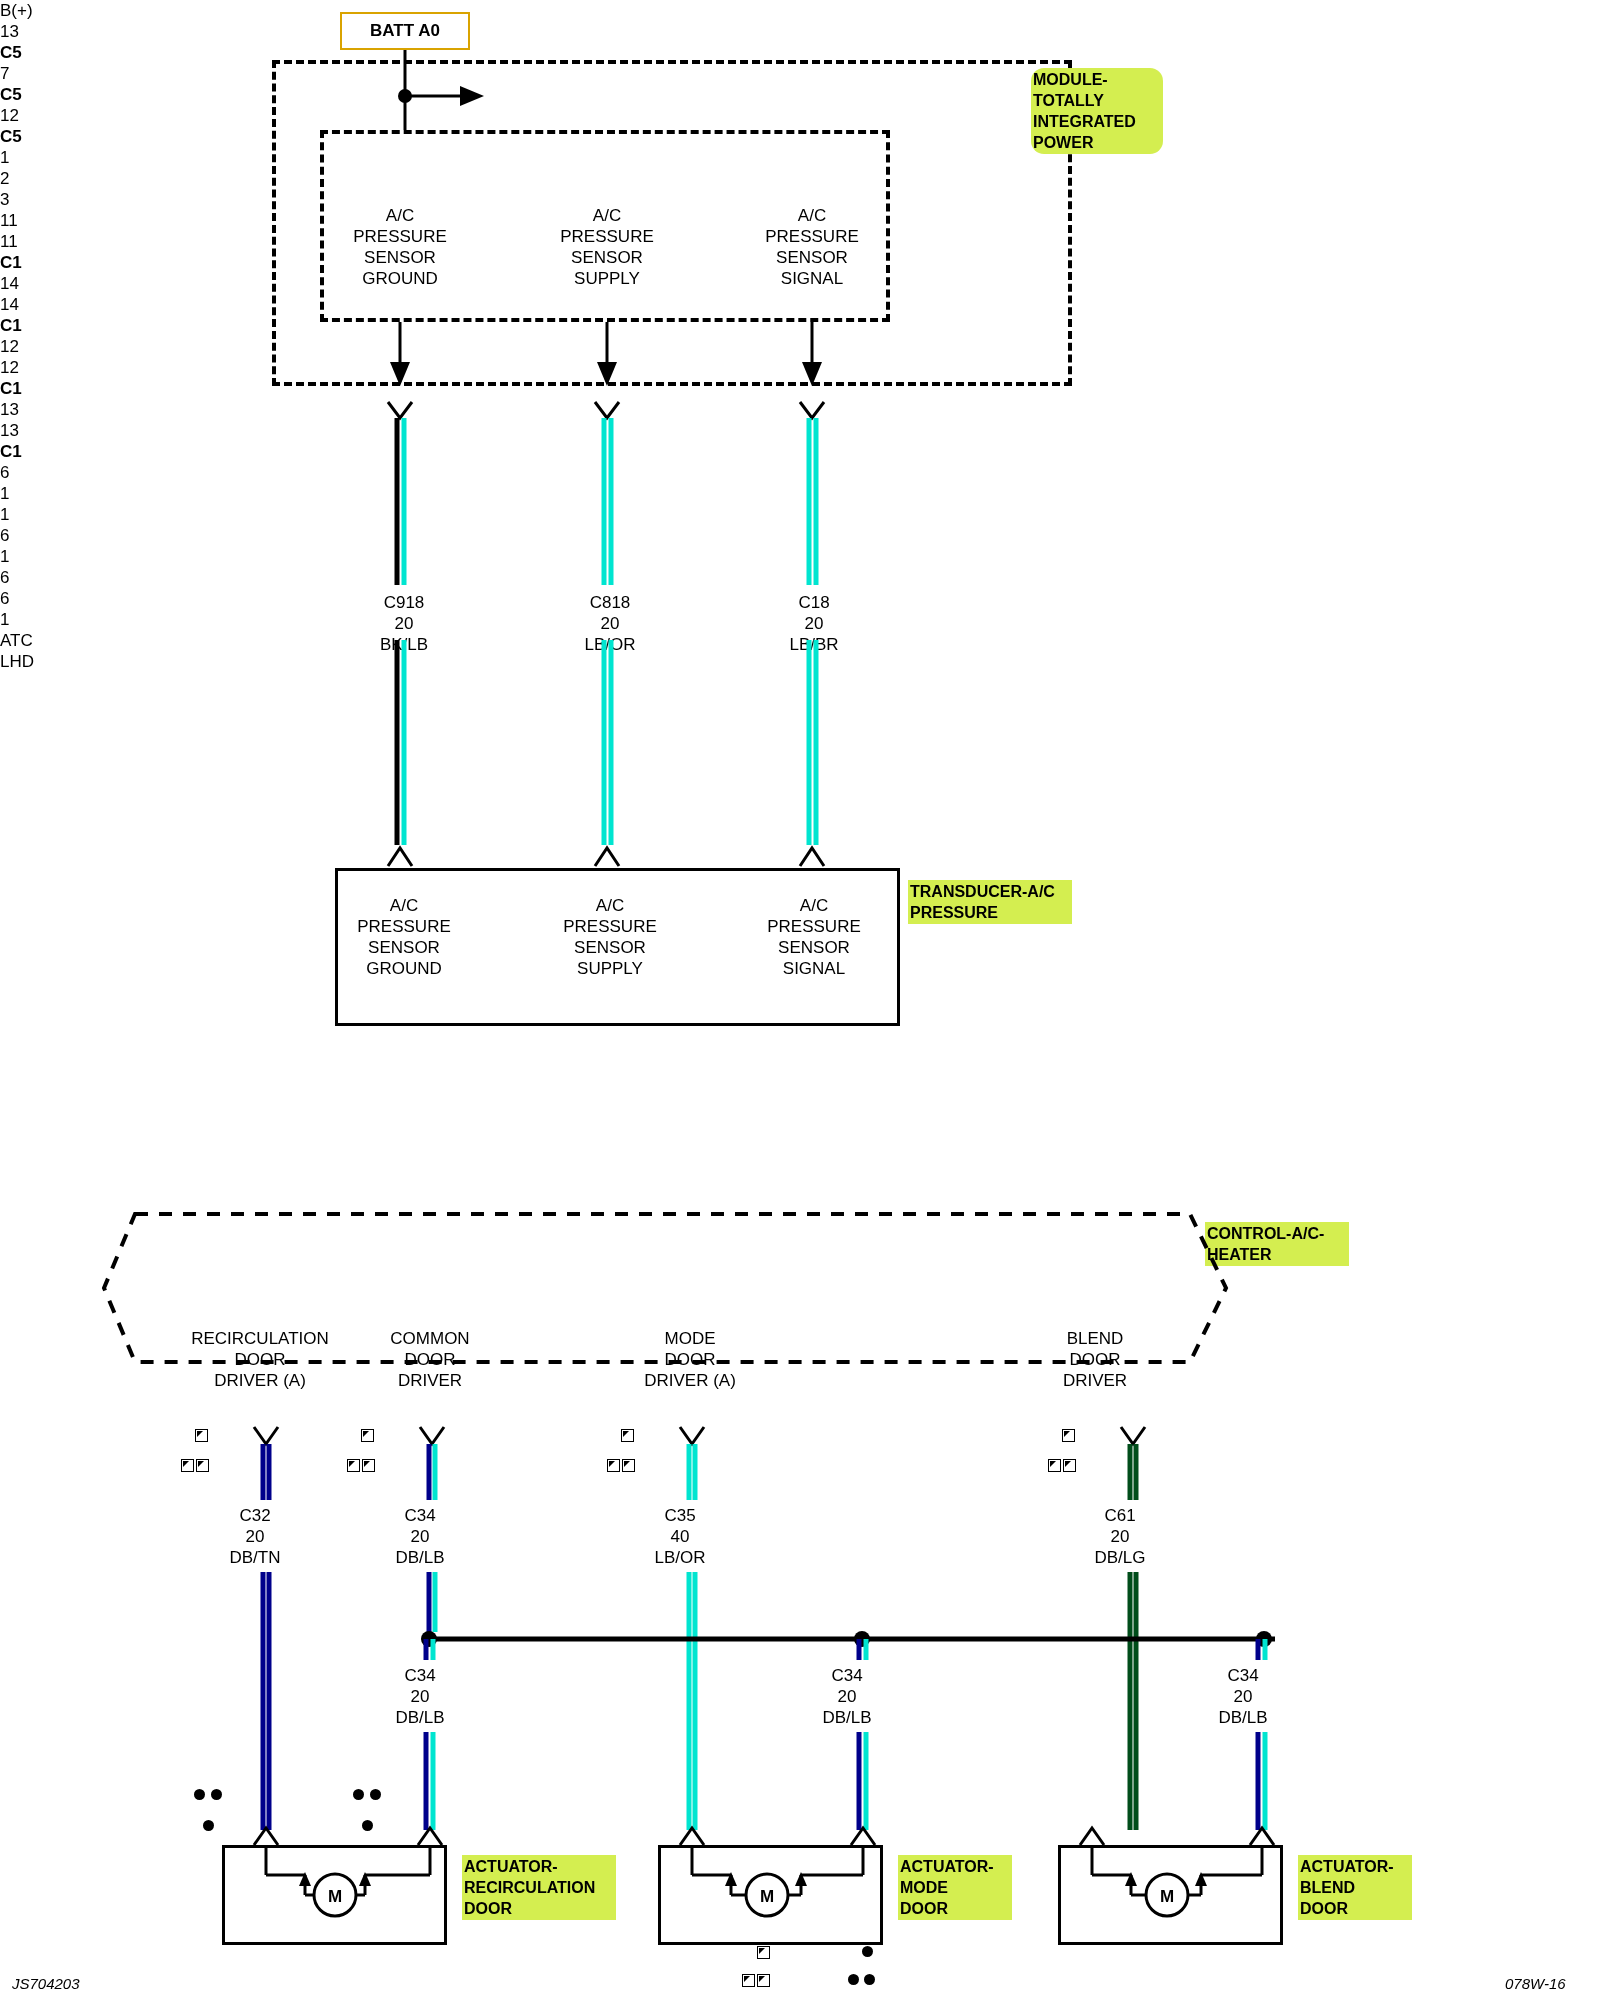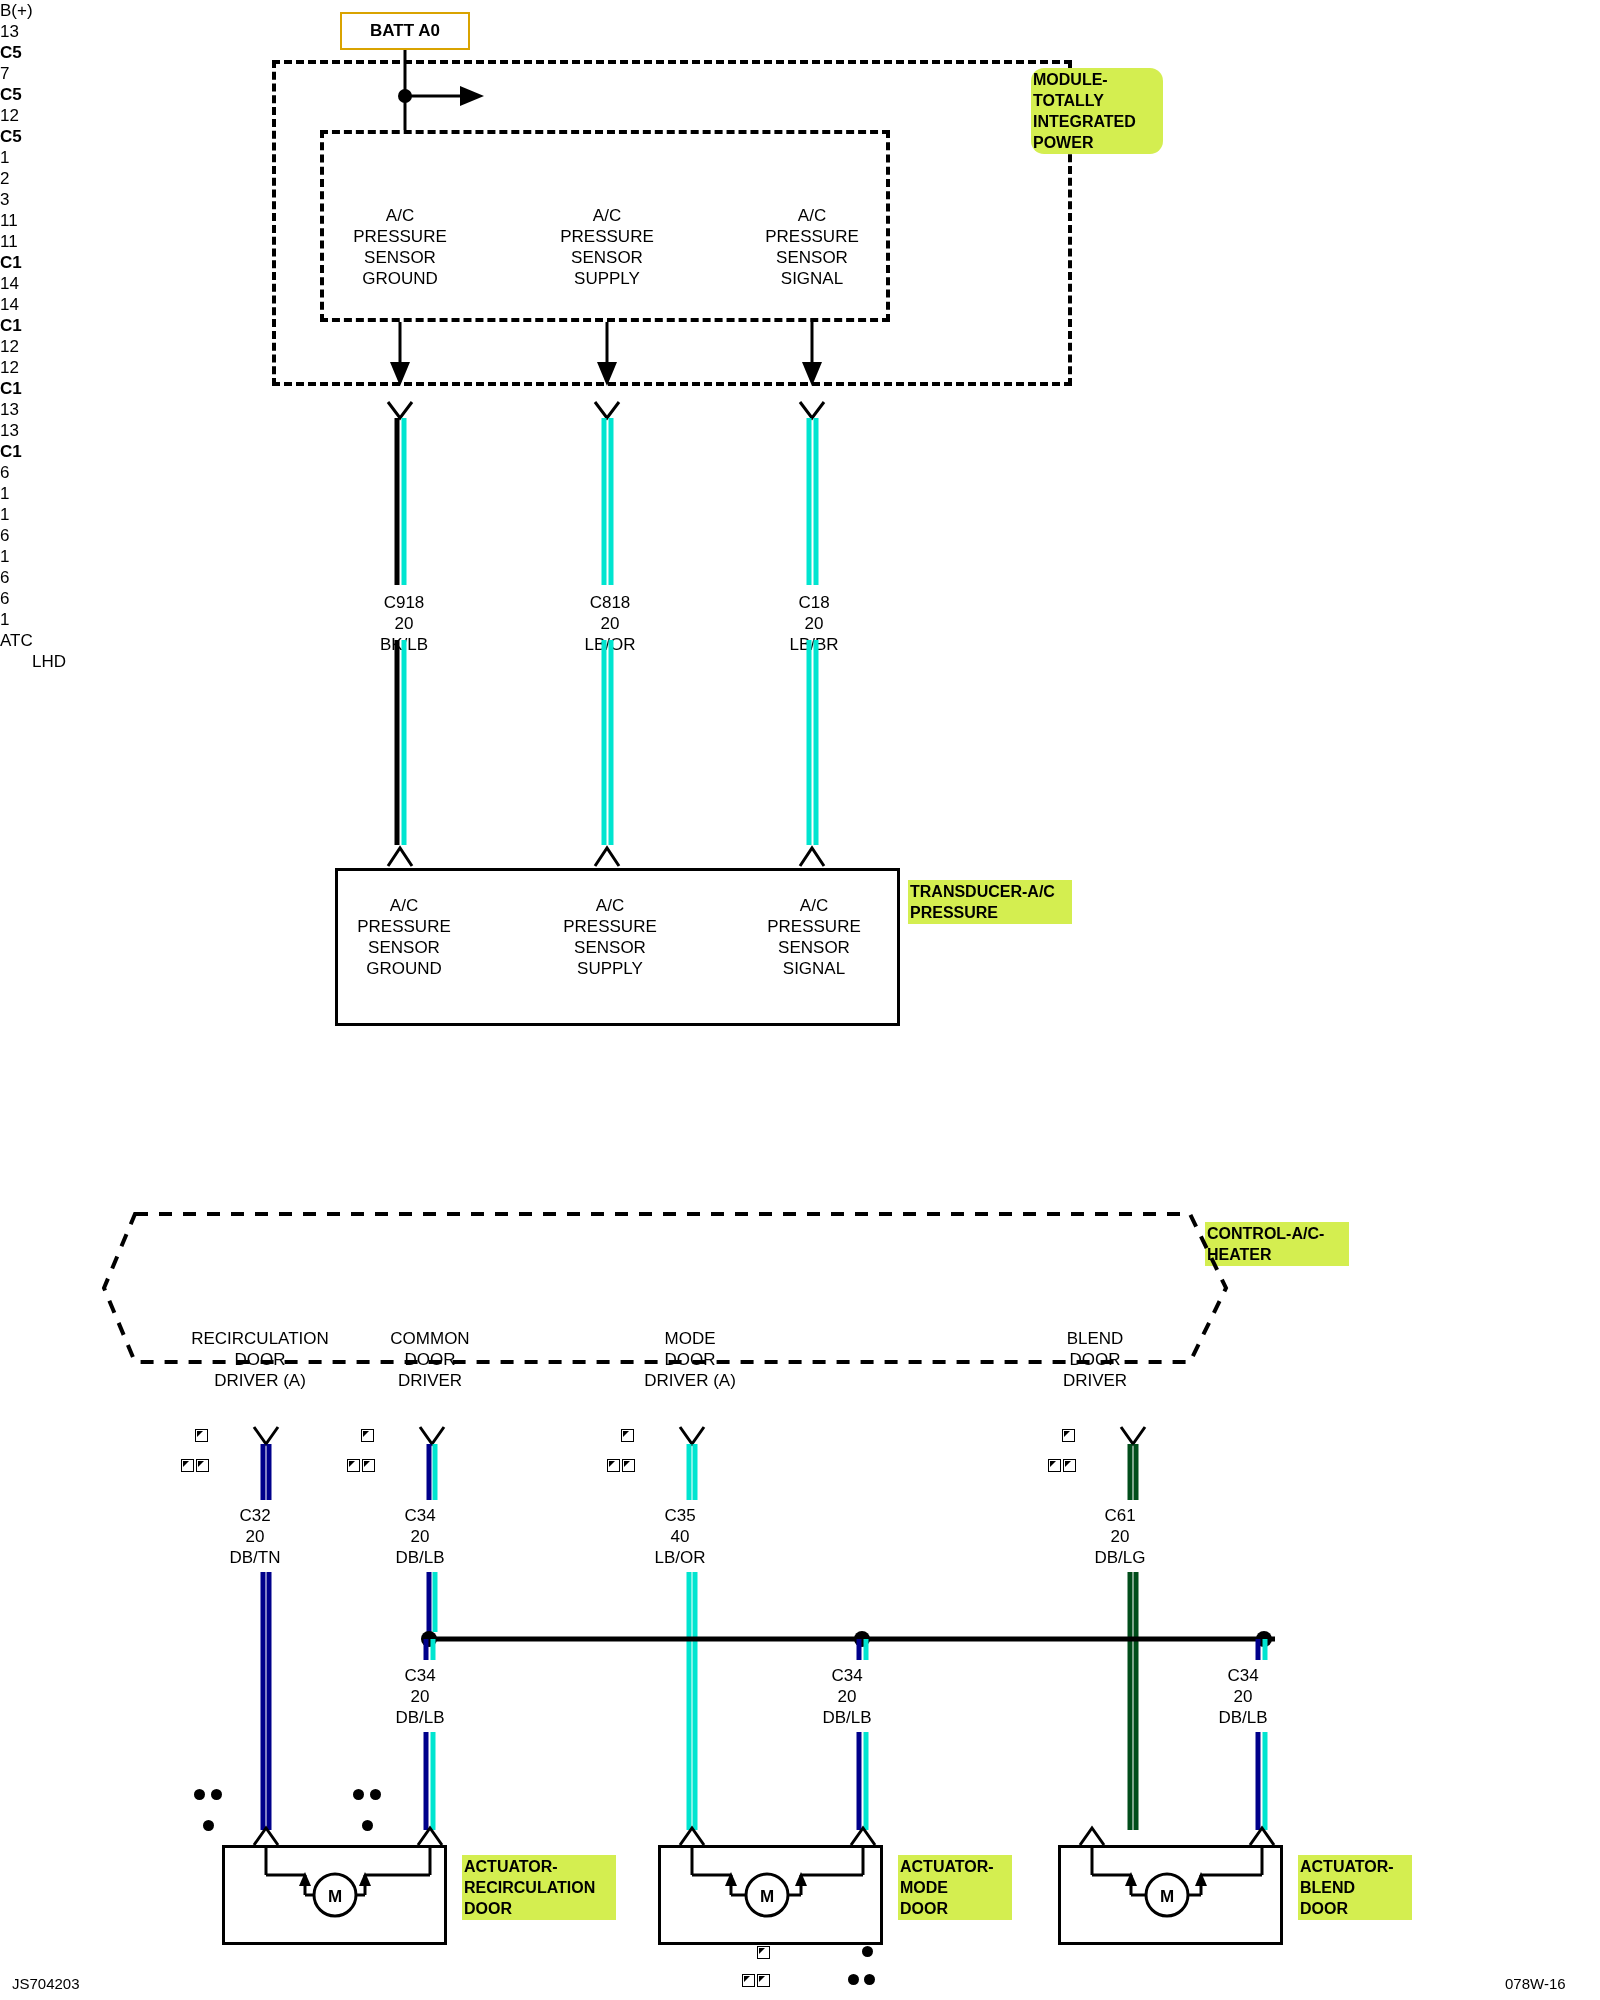--- a/index.html
+++ b/index.html
@@ -10,21 +10,21 @@
   .bold{font-weight:bold;}
   .hl{background:#d4ee50;}
   .hlbox{position:absolute;background:#d4ee50;font-size:16px;font-weight:bold;line-height:21px;white-space:pre;padding:1px 2px;}
   .solidbox{position:absolute;border:3px solid #000;box-sizing:border-box;}
   .dashbox{position:absolute;border:4px dashed #000;box-sizing:border-box;}
   .battbox{position:absolute;border:2px solid #d9a300;box-sizing:border-box;background:#fff;}
   .dot{position:absolute;background:#000;border-radius:50%;}
   .sq{position:absolute;border:1.5px solid #000;box-sizing:border-box;background:#fff;}
   .sq:after{content:"";position:absolute;left:1px;top:1px;width:0;height:0;border-left:6px solid #000;border-bottom:6px solid transparent;}
   svg{position:absolute;left:0;top:0;overflow:visible;}
-  .footer{position:absolute;font-size:15px;}
+  .footer{position:absolute;font-size:15px;font-style:italic;}
 </style>
 </head>
 <body>
 
 <div id="stage">
 
   <div class="battbox" style="left:340px;top:12px;width:130px;height:38px;"></div>
   <div class="txt-c bold" style="left:340px;top:20px;width:130px;font-size:17px;">BATT A0</div>
 
   <div class="dashbox" style="left:272px;top:60px;width:800px;height:326px;"></div>
@@ -190,21 +190,21 @@
   <div class="dot" style="left:353px;top:1789px;width:11px;height:11px;"></div>
   <div class="dot" style="left:370px;top:1789px;width:11px;height:11px;"></div>
   <div class="dot" style="left:362px;top:1820px;width:11px;height:11px;"></div>
 
   <div class="sq" style="left:757px;top:1946px;width:13px;height:13px;"></div>
   <div class="sq" style="left:742px;top:1974px;width:13px;height:13px;"></div>
   <div class="sq" style="left:757px;top:1974px;width:13px;height:13px;"></div>
   <div class="txt" style="left:781px;top:1970px;">ATC</div>
 
   <div class="dot" style="left:862px;top:1946px;width:11px;height:11px;"></div>
-  <div class="txt" style="left:888px;top:1942px;padding-left:32px;">LHD</div>
+  <div class="txt" style="left:888px;top:1942px;">LHD</div>
   <div class="dot" style="left:848px;top:1974px;width:11px;height:11px;"></div>
   <div class="dot" style="left:864px;top:1974px;width:11px;height:11px;"></div>
 
   <div class="footer" style="left:12px;top:1975px;">JS704203</div>
   <div class="footer" style="left:1505px;top:1975px;">078W-16</div>
 
   <svg width="1600" height="2000">
 
     <line x1="405" y1="50" x2="405" y2="95" stroke="#000" stroke-width="3"></line>
     <circle cx="405" cy="96" r="7" fill="#000"></circle>

